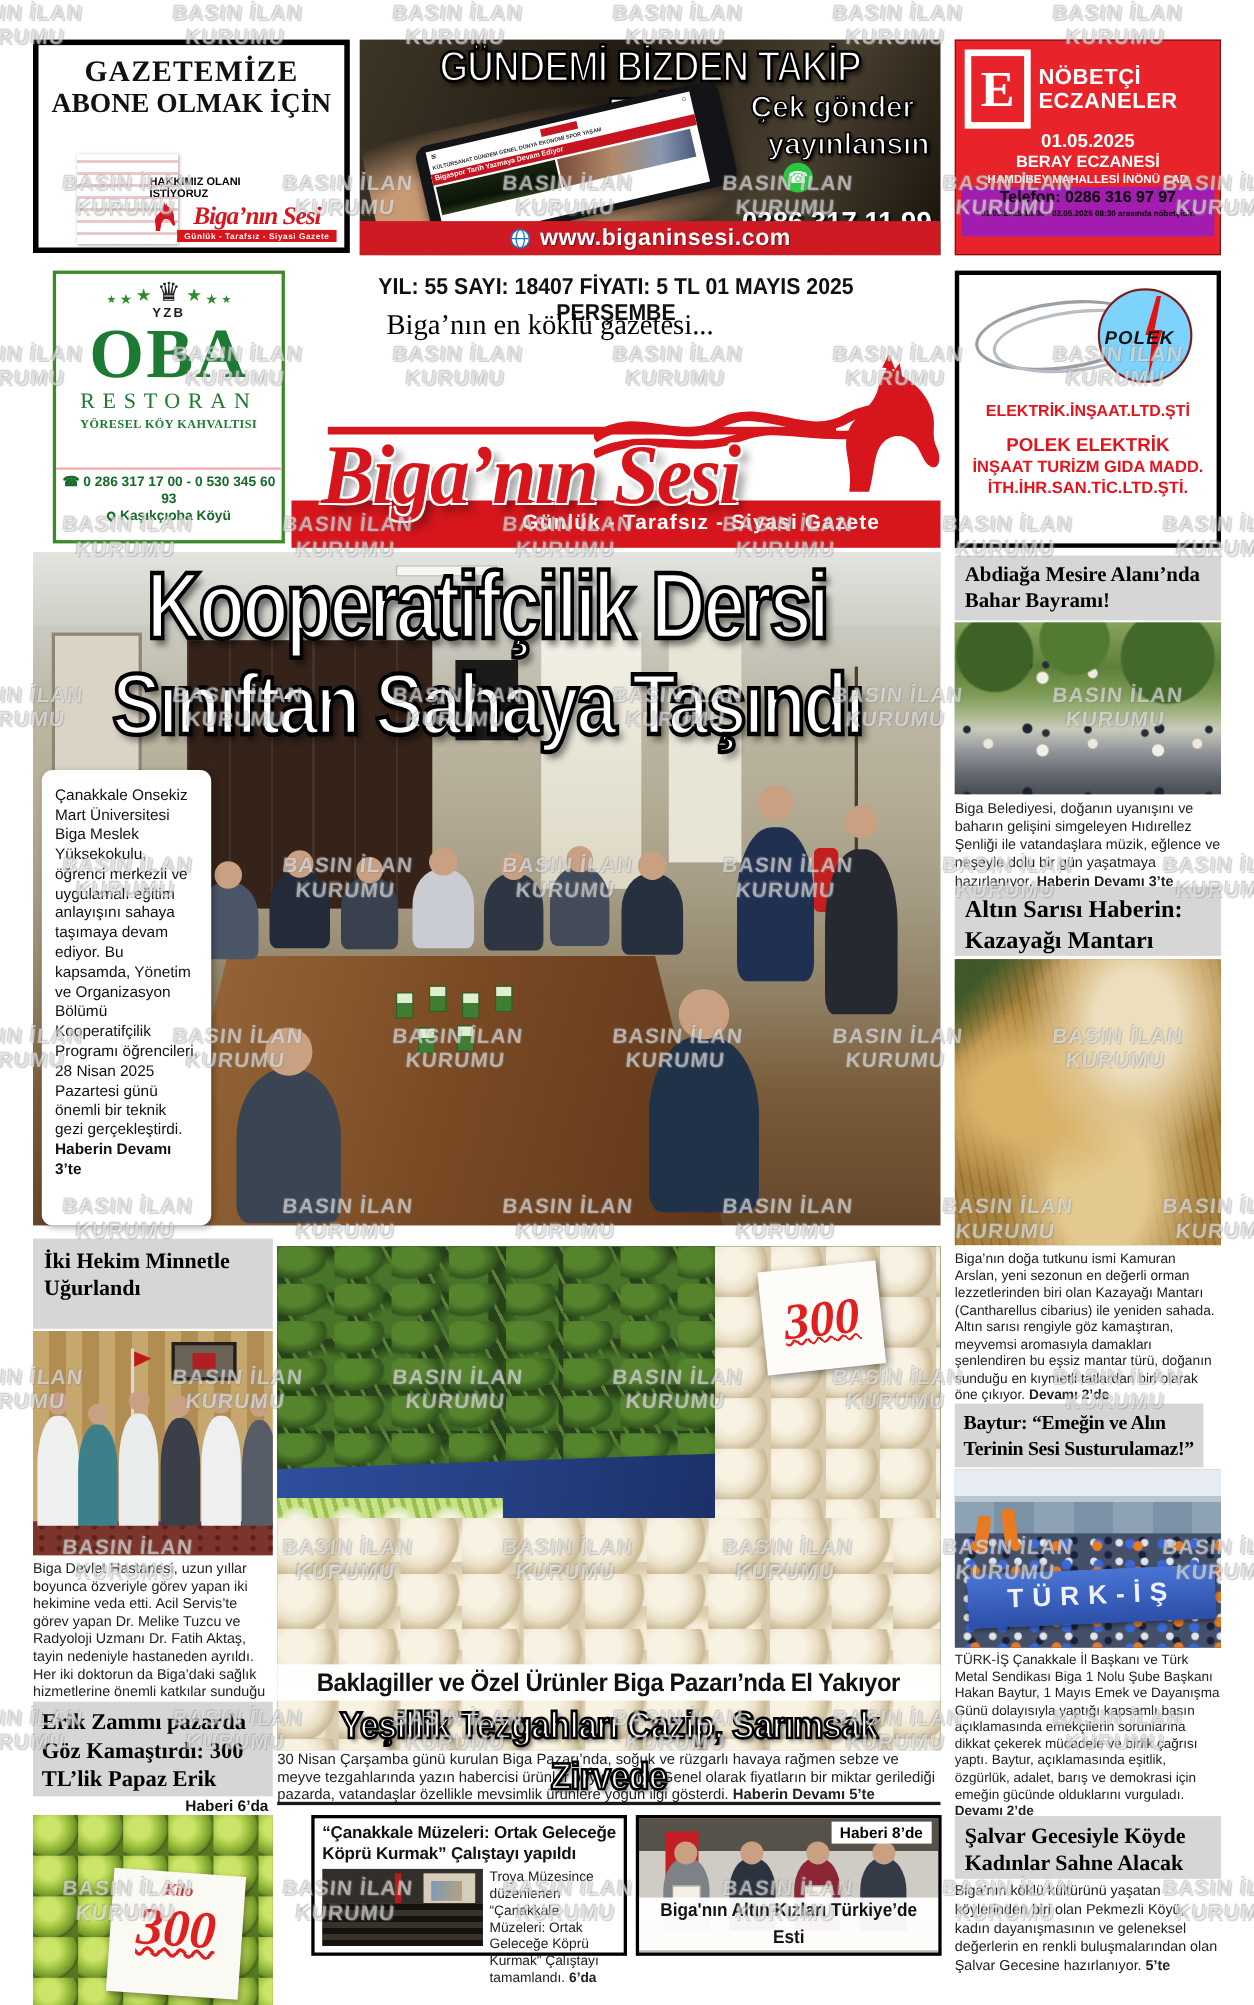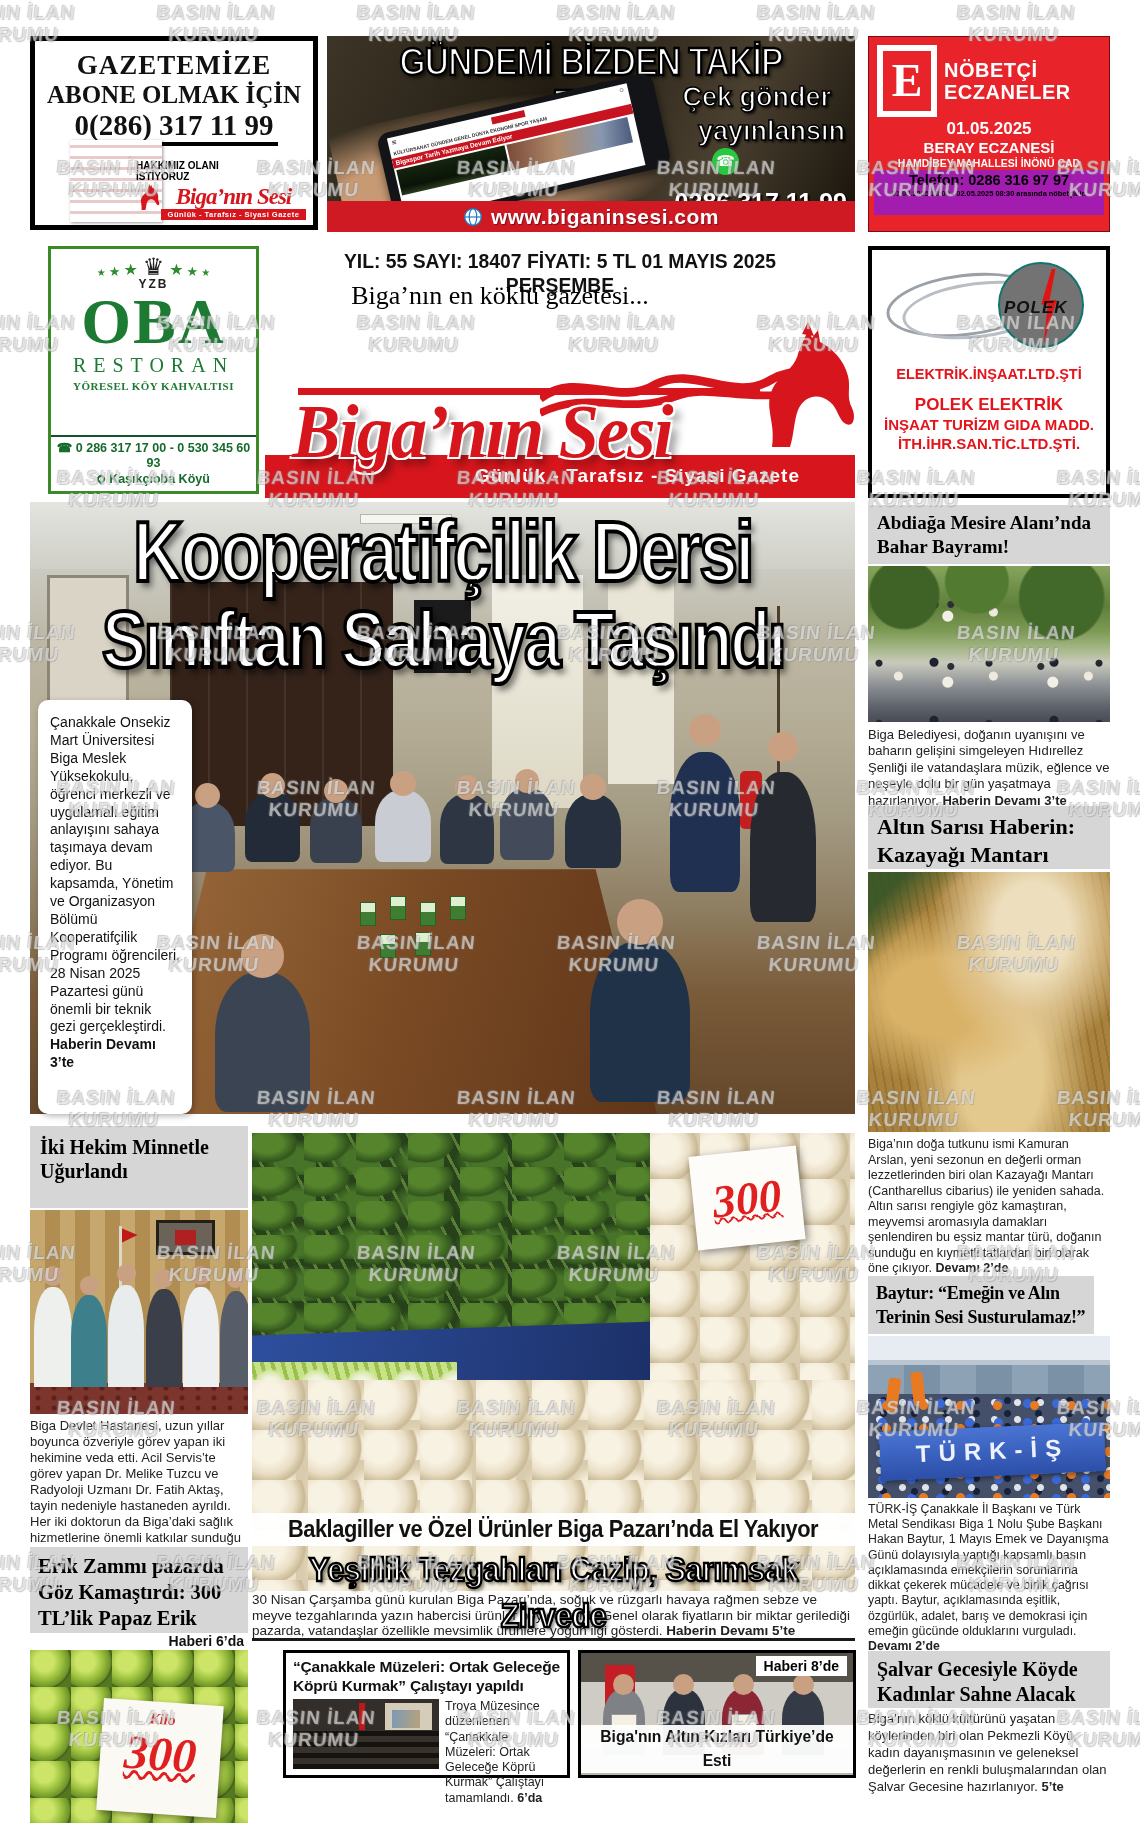--- a/index.html
+++ b/index.html
@@ -70,21 +70,21 @@
   
   .oba{position:absolute;left:48px;top:246px;width:211px;height:248px;border:3px solid #3a8a28;background:#fff;text-align:center;}
   .oba-crownrow{display:flex;justify-content:center;align-items:flex-end;gap:3px;margin-top:7px;}
   .star{color:#2e8b2e;line-height:1;}
   .s1{font-size:10px;} .s2{font-size:13px;} .s3{font-size:16px;}
   .oba-crown{font-size:24px;line-height:.9;color:#222;margin:0 2px;}
   .oba-yzb{font:900 12px/13px "Liberation Sans",sans-serif;letter-spacing:2px;color:#222;}
   .oba-brand{font:bold 64px/58px "Liberation Serif",serif;color:#1d7a33;letter-spacing:2px;margin-top:2px;}
   .oba-type{font:20px/22px "Liberation Serif",serif;color:#1d7a33;letter-spacing:7px;margin-top:3px;}
   .oba-sub{font:bold 11px/13px "Liberation Serif",serif;color:#1d7a33;letter-spacing:.5px;margin-top:4px;}
-  .oba-contact{position:absolute;left:0;right:0;bottom:4px;border-top:2px solid #14532d;padding-top:4px;}
+  .oba-contact{position:absolute;left:0;right:0;bottom:14px;border-top:2px solid #fca5a5;padding-top:4px;}
   .oba-phone{font:bold 12.5px/15px "Liberation Sans",sans-serif;color:#166b2b;}
   .oba-loc{font:bold 12.5px/16px "Liberation Sans",sans-serif;color:#166b2b;display:flex;justify-content:center;align-items:center;gap:4px;}
   .pin{width:8px;height:8px;border:2px solid #166b2b;border-radius:50% 50% 50% 0;transform:rotate(-45deg);}
 
   .mast-info{position:absolute;left:265px;top:249px;width:590px;text-align:center;}
   .mast-info span{display:inline-block;font:bold 21px/24px "Liberation Sans",sans-serif;transform:scaleX(.92);}
   .mast-tagline{position:absolute;left:265px;top:281px;width:470px;text-align:center;font:26px/30px "Liberation Serif",serif;color:#000;}
   .mast-topline{position:absolute;left:298px;top:388px;width:462px;height:7px;background:#d6161c;z-index:2;}
   .mane-svg{position:absolute;left:540px;top:352px;width:290px;height:70px;z-index:2;}
   .mast-logo{position:absolute;left:292px;top:392px;z-index:3;font:bold italic 77px/78px "Liberation Serif",serif;color:#d6161c;
@@ -92,21 +92,21 @@
      text-shadow:-2px -2px 0 #fff,2px -2px 0 #fff,-2px 2px 0 #fff,2px 2px 0 #fff,7px 7px 9px rgba(0,0,0,.4);}
   .horse{position:absolute;left:742px;top:298px;width:120px;height:168px;z-index:2;}
   .mast-redbar{position:absolute;left:265px;top:455px;width:590px;height:43px;background:#d6161c;z-index:1;}
   .mast-redbar span{position:absolute;right:55px;top:11px;font:bold 19px/20px "Liberation Sans",sans-serif;color:#fff;letter-spacing:1px;}
 
   .polek{position:absolute;left:868px;top:246px;width:242px;height:252px;border:4px solid #000;background:#fff;text-align:center;}
   .polek-logo{position:relative;height:100px;margin-top:8px;}
   .pl-e{position:absolute;border:3px solid #9aa0a6;border-radius:50%;}
   .pl-e1{left:14px;top:16px;width:158px;height:62px;transform:rotate(-7deg);}
   .pl-e2{left:30px;top:24px;width:152px;height:56px;transform:rotate(-7deg);border-color:#b8bec4;}
-  .pl-sun{position:absolute;right:22px;top:4px;width:86px;height:86px;border-radius:50%;background:#737373;border:2px solid #0f766e;overflow:hidden;}
+  .pl-sun{position:absolute;right:22px;top:4px;width:86px;height:86px;border-radius:50%;background:#7dd3fc;border:2px solid #7f1d1d;overflow:hidden;}
   .pl-bolt{position:absolute;left:36px;top:5px;width:26px;height:74px;background:#e11414;
      clip-path:polygon(60% 0,20% 48%,45% 48%,30% 100%,80% 42%,52% 42%,75% 0);}
   .pl-name{position:absolute;left:4px;top:34px;font:900 italic 17px "Liberation Sans",sans-serif;color:#111;letter-spacing:1px;}
   .polek-l1{font:900 14.5px/17px "Liberation Sans",sans-serif;color:#e3141b;margin-top:8px;}
   .polek-l2{font:900 17px/20px "Liberation Sans",sans-serif;color:#e3141b;margin-top:12px;}
   .polek-l3,.polek-l4{font:900 15px/19px "Liberation Sans",sans-serif;color:#e3141b;}
 
   
   .photo-main{position:absolute;left:30px;top:502px;width:825px;height:612px;overflow:hidden;
      background:linear-gradient(#d9d9d4 0%,#ccccc4 10%,#bdb8a6 22%,#b3ab94 38%,#a39a82 52%,#8f7f63 66%,#7a5c3a 80%,#64462a 100%);}
@@ -254,21 +254,20 @@
   .salvar-body{top:1711px;font-size:13px;line-height:1.3;}
 </style>
 </head>
 <body>
 
 <div id="page">
 
   <div class="sub-box">
     <div class="sub-l1">GAZETEMİZE</div>
     <div class="sub-l2">ABONE OLMAK İÇİN</div>
-    <div><span class="sub-phone">0(286) 317 11 99</span></div>
     <div class="sub-bottom">
       <div class="collage"></div>
       <div class="collage-cap">HAKKIMIZ OLANI İSTİYORUZ</div>
       <div class="sub-mini">
         <svg class="mini-horse" viewBox="0 0 120 140">
             <path d="M30 135 C34 110 22 96 30 78 C36 64 52 58 56 42 C58 34 64 26 66 16 L70 26 L76 18 L78 30 C90 36 102 48 106 64 C109 76 104 84 110 96 C114 104 112 116 104 112 C96 108 96 96 88 90 C76 80 62 84 56 98 C52 108 52 122 48 135 Z" fill="#d6161c"></path>
           </svg>
         <div class="sub-mini-name">Biga’nın Sesi</div>
         <div class="sub-mini-strip">Günlük - Tarafsız - Siyasi Gazete</div>
       </div>

